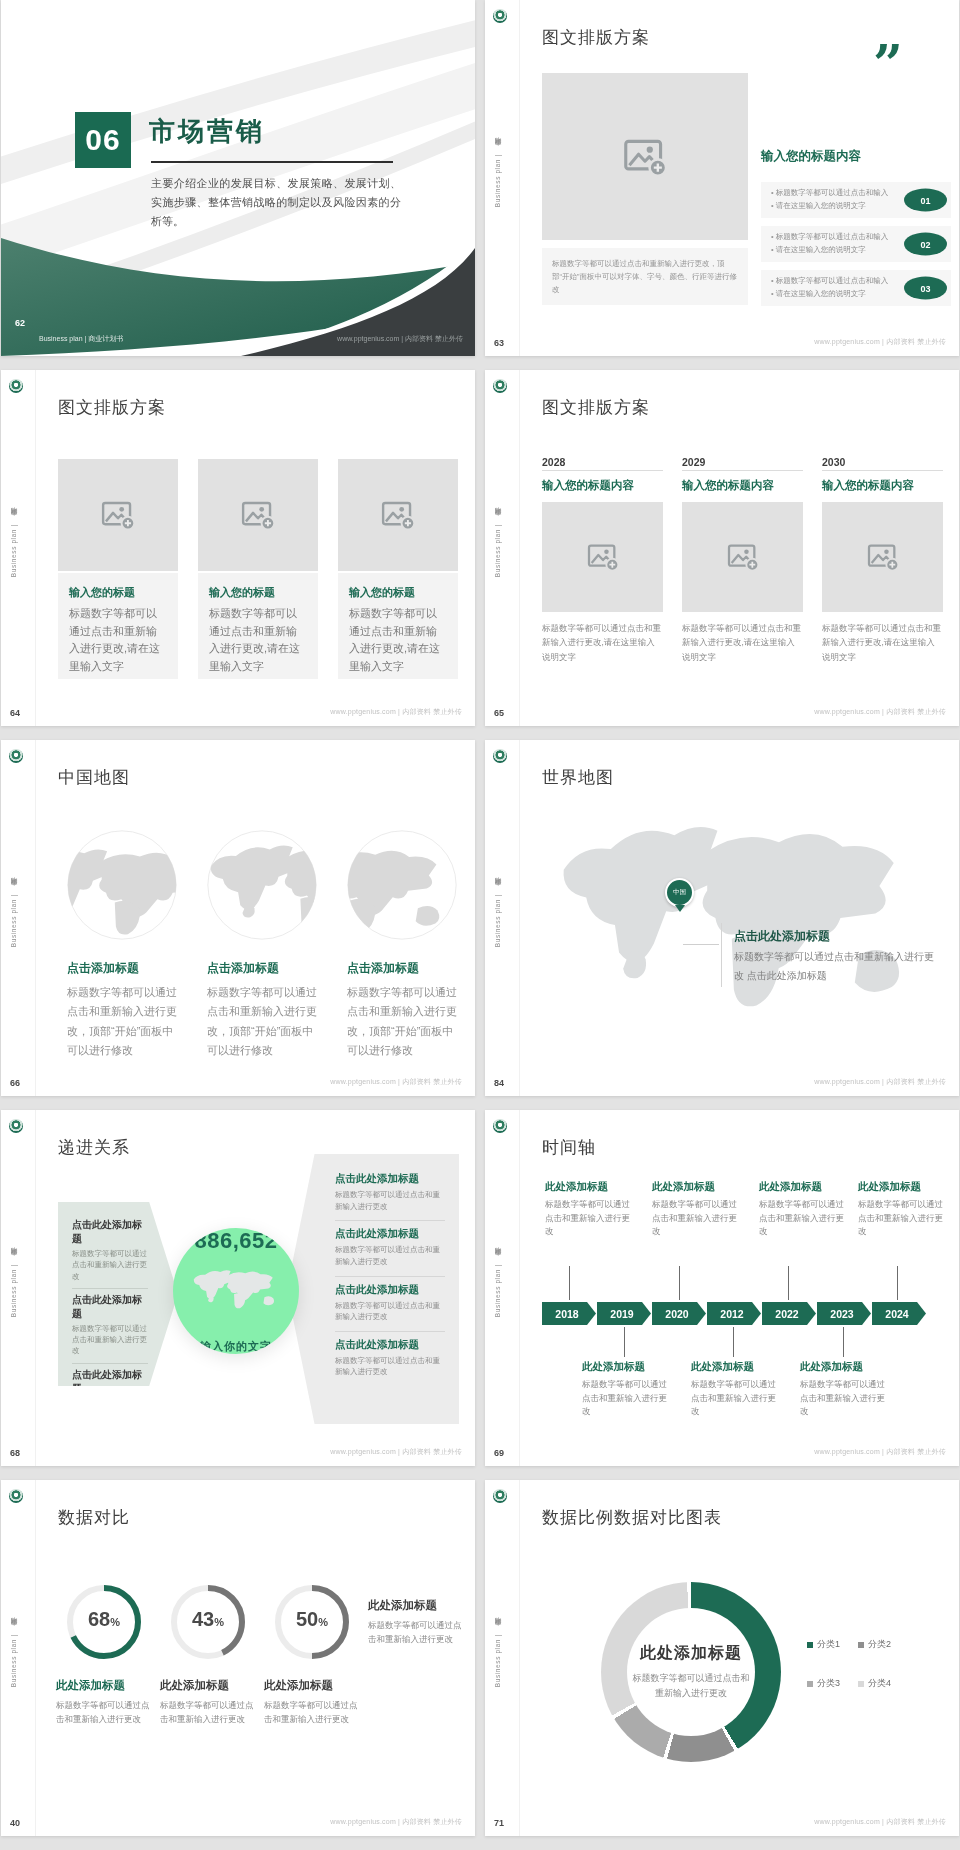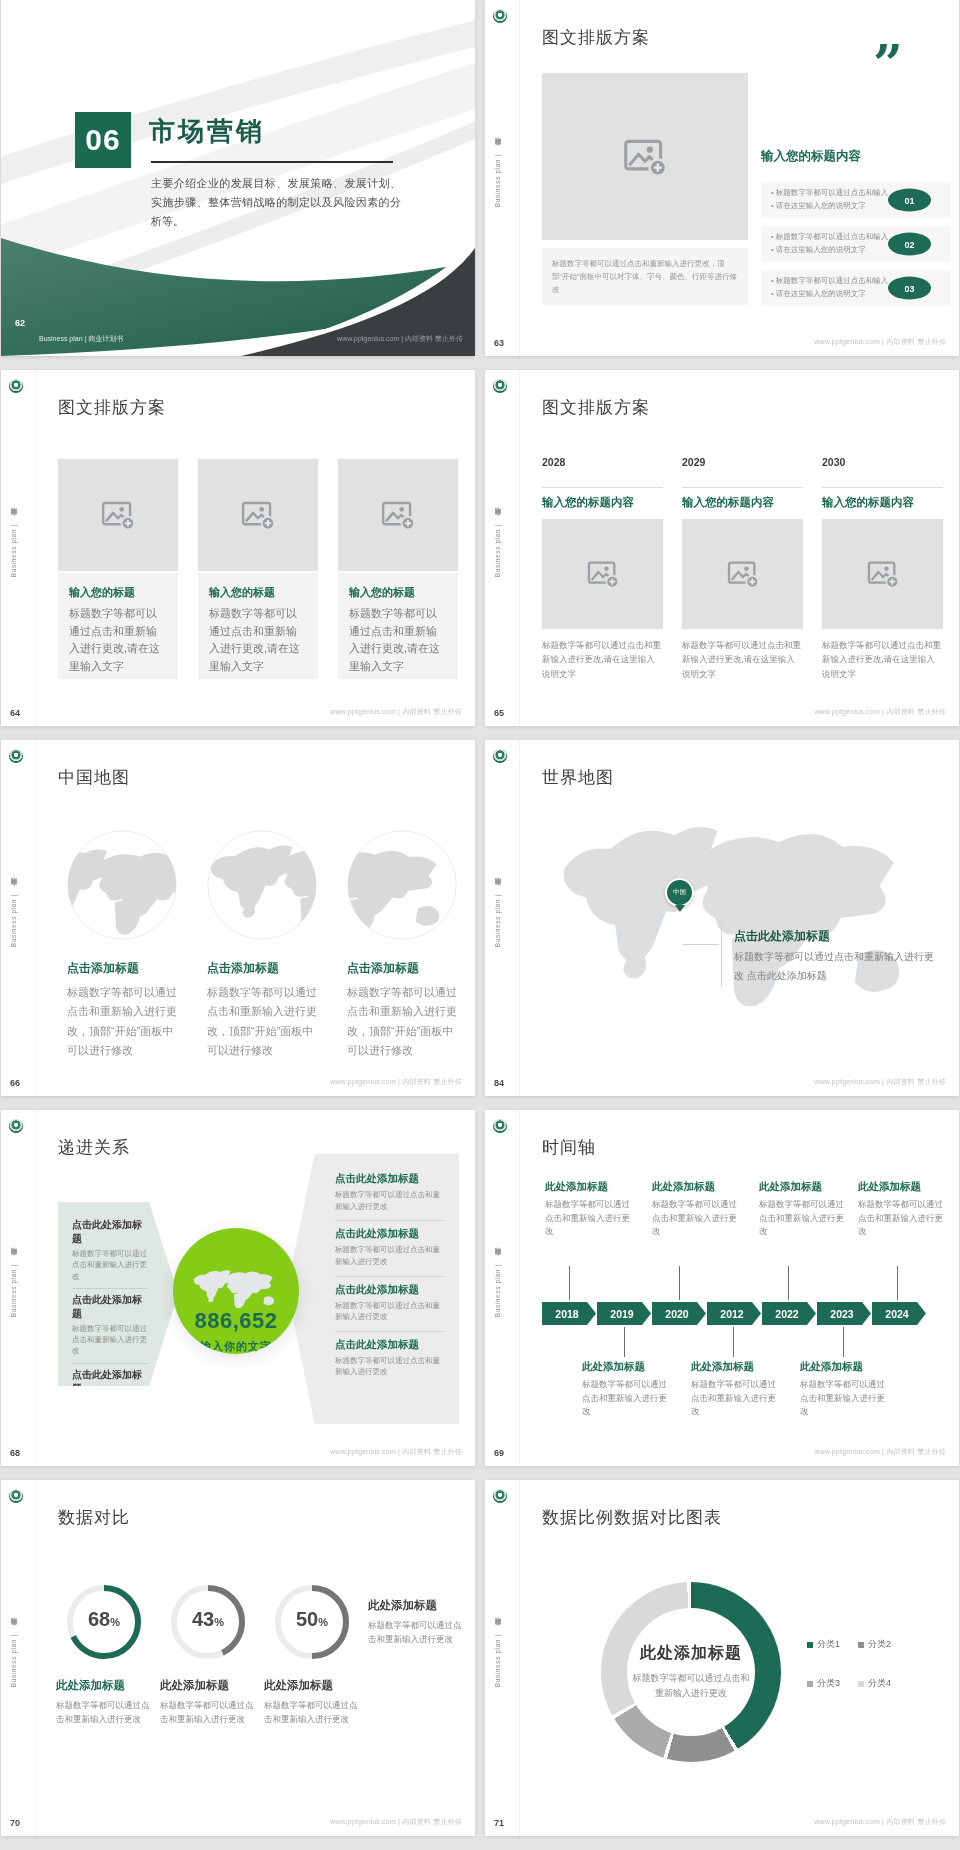--- a/index.html
+++ b/index.html
@@ -49,31 +49,31 @@
   .s63-cap{position:absolute;left:57px;top:248px;width:206px;background:#f5f5f5;box-sizing:border-box;
            padding:9px 10px;font-size:7.5px;line-height:1.75;color:#949494;}
   .s63-quote{position:absolute;left:388px;top:38px;font-family:"DejaVu Serif","Liberation Serif",serif;
              font-size:52px;font-weight:bold;color:#1d6b54;line-height:1;}
   .s63-head{position:absolute;left:276px;top:148px;font-size:12.5px;font-weight:bold;color:#1d6b54;}
   .s63-row{position:absolute;left:276px;width:190px;height:36px;background:#f6f6f6;box-sizing:border-box;
            padding:5px 44px 5px 10px;}
   .s63-row ul{margin:0;padding:0;list-style:none;}
   .s63-row li{font-size:7.5px;color:#8f8f8f;line-height:1.7;}
   .s63-row li::before{content:"•  ";color:#9a9a9a;}
-  .badge{position:absolute;right:20px;top:50%;transform:translateY(-50%);width:43px;height:23px;border-radius:50%;
+  .badge{position:absolute;right:4px;top:50%;transform:translateY(-50%);width:43px;height:23px;border-radius:50%;
          background:#1d6b54;color:#fff;font-size:9px;font-weight:bold;display:flex;align-items:center;justify-content:center;}
   
   .s64-card{position:absolute;width:120px;}
   .s64-img{position:absolute;top:0;left:0;width:120px;height:112px;}
   .s64-txt{position:absolute;top:114px;left:0;width:120px;height:106px;background:#f3f3f3;box-sizing:border-box;padding:12px 11px;}
   .s64-t{font-size:11px;font-weight:bold;color:#1d6b54;margin-bottom:5px;}
   .s64-b{font-size:11px;line-height:1.6;color:#7b7b7b;}
   
   .s65-col{position:absolute;top:86px;width:121px;}
-  .s65-year{font-size:10.5px;font-weight:bold;color:#3d3d3d;padding-bottom:19px;border-bottom:1px solid #dcdcdc;}
+  .s65-year{font-size:10.5px;font-weight:bold;color:#3d3d3d;padding-bottom:2px;border-bottom:1px solid #dcdcdc;}
   .s65-head{font-size:11.5px;font-weight:bold;color:#1d6b54;margin-top:7px;}
   .s65-img{position:relative;margin-top:9px;width:121px;height:110px;background:#e1e1e1;display:flex;align-items:center;justify-content:center;}
   .s65-img svg{color:#9aa0a3;}
   .s65-b{margin-top:9px;font-size:8.5px;line-height:1.7;color:#8a8a8a;}
   
   .s66-col{position:absolute;top:88px;width:122px;}
   .globe{width:114px;height:114px;margin:0 auto;display:block;}
   .s66-t{margin-top:18px;font-size:12px;font-weight:bold;color:#1d6b54;padding-left:6px;}
   .s66-b{margin-top:6px;font-size:11px;line-height:1.75;color:#8f8f8f;padding-left:6px;}
   
@@ -87,22 +87,22 @@
   .s67-vline{position:absolute;left:236px;top:183px;width:1px;height:64px;background:#d4d4d4;}
   .s67-head{position:absolute;left:249px;top:188px;font-size:12px;font-weight:bold;color:#1f5748;}
   .s67-b{position:absolute;left:249px;top:208px;width:208px;font-size:10px;line-height:1.85;color:#7f7f7f;}
   
   .s68-left{position:absolute;left:57px;top:92px;width:120px;height:184px;background:#dfe7e2;
             clip-path:polygon(0 0,76% 0,100% 50%,76% 100%,0 100%);box-sizing:border-box;padding:12px 30px 10px 14px;}
   .s68-left .it{padding:4px 0 6px;}
   .s68-left .it + .it{border-top:1px solid #c7cfc9;}
   .s68-lt{font-size:10px;font-weight:bold;color:#3a3a3a;margin-bottom:2px;}
   .s68-lb{font-size:7.5px;line-height:1.5;color:#8a9089;}
-  .s68-circle{position:absolute;left:172px;top:118px;width:126px;height:126px;border-radius:50%;background:#84cc16;
-              box-shadow:0 4px 18px rgba(0,0,0,.10);display:flex;flex-direction:column;align-items:center;justify-content:flex-end;overflow:hidden;}
+  .s68-circle{position:absolute;left:172px;top:118px;width:126px;height:126px;border-radius:50%;background:#86efac;
+              box-shadow:0 4px 18px rgba(0,0,0,.10);display:flex;flex-direction:column;align-items:center;justify-content:space-between;overflow:hidden;}
   .s68-circle svg.map{position:absolute;inset:14px;width:98px;height:98px;color:#e4e7e7;}
   .s68-num{position:relative;font-size:22px;font-weight:bold;color:#1d6b54;letter-spacing:.5px;}
   .s68-numlab{position:relative;margin-top:5px;font-size:11px;font-weight:bold;color:#1d6b54;letter-spacing:1px;}
   .s68-right{position:absolute;left:286px;top:44px;width:172px;height:270px;background:#ececec;
              clip-path:polygon(0 50%,16% 0,100% 0,100% 100%,16% 100%);box-sizing:border-box;padding:12px 14px 10px 48px;}
   .s68-right .it{padding:6px 0 8px;}
   .s68-right .it + .it{border-top:1px solid #d6d6d6;}
   .s68-rt{font-size:10.5px;font-weight:bold;color:#1d6b54;margin-bottom:3px;}
   .s68-rb{font-size:7.5px;line-height:1.55;color:#8f8f8f;}
   
@@ -494,21 +494,21 @@
       <div class="s69-t">此处添加标题</div>
       <div class="s69-b">标题数字等都可以通过点击和重新输入进行更改</div>
     </div>
     <div class="wm">www.pptgenius.com | 内部资料 禁止外传</div>
   </div>
 
   <div class="sl">
     <div class="strip">
       <div class="logo"></div>
       <div class="vt">Business plan | 商业计划书</div>
-      <div class="pg">70</div>
+      <div class="pg">40</div>
     </div>
     <div class="cttl">数据对比</div>
 
     <div class="s70-cell" style="left:55px">
       <div style="position:relative">
         <svg class="gauge" viewBox="0 0 80 80">
           <circle class="bg" cx="40" cy="40" r="34"></circle>
           <circle class="val" cx="40" cy="40" r="34" pathLength="100" transform="rotate(-90 40 40)" stroke="#1d6b54" stroke-dasharray="68 32"></circle>
         </svg>
         <div class="s70-pct"><span class="n">68</span><span class="u">%</span></div>

